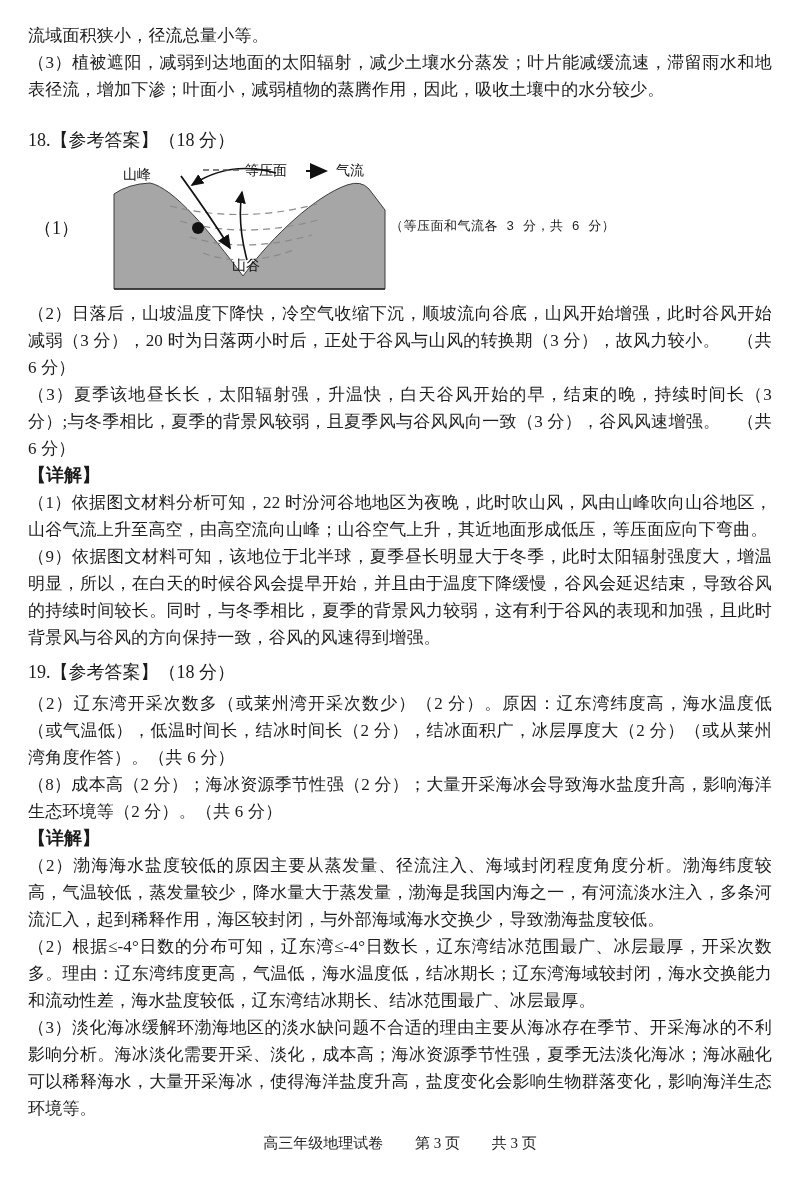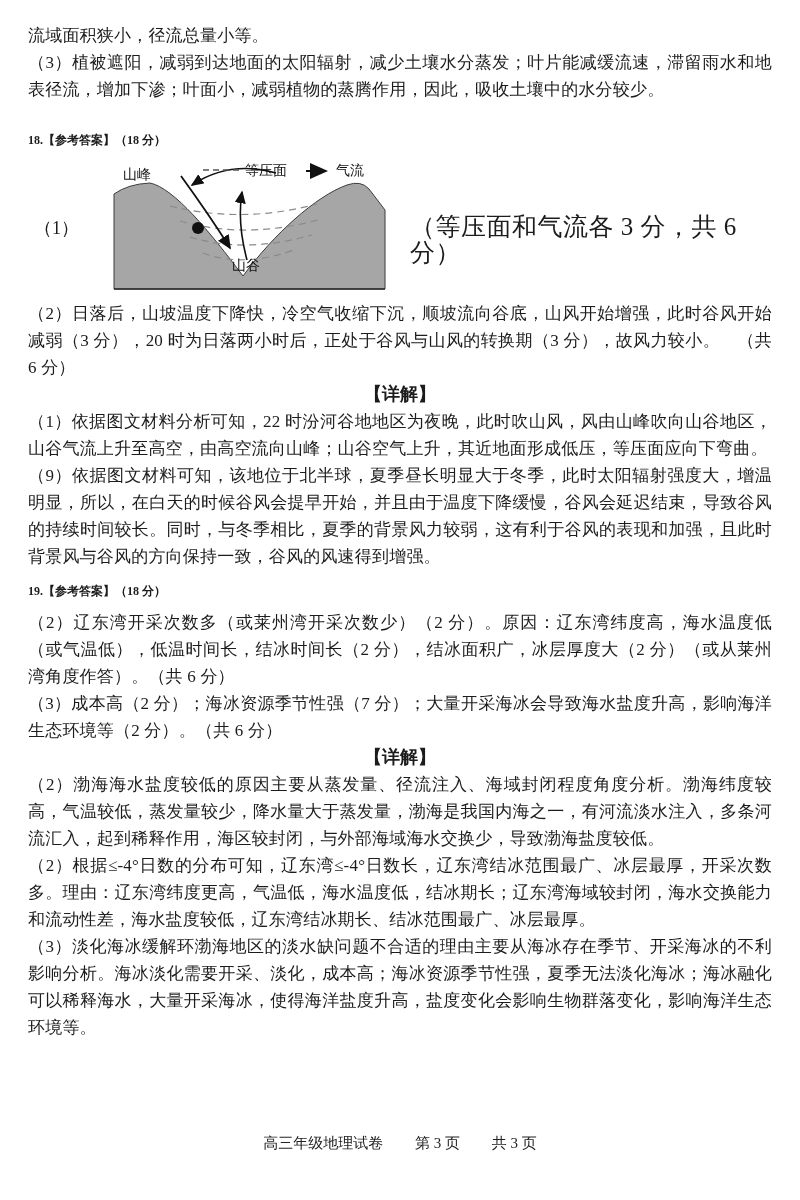--- a/index.html
+++ b/index.html
@@ -19,47 +19,47 @@
   }
   p.body{
     margin:0;
     font-size:17px;
     line-height:27px;
     text-align:justify;
     letter-spacing:0.2px;
   }
   .q-heading{
     margin:24px 0 4px 0;
-    font-size:12px;
+    font-size:18px;
     line-height:27px;
-    font-weight:700;
+    font-weight:400;
   }
   .detail-heading{
     margin:0;
     font-size:18px;
     line-height:27px;
     font-weight:700;
-    text-align:center;
   }
   .figure-row{
     position:relative;
     height:134px;
     margin:2px 0 8px 0;
   }
   .fig-item-no{
     position:absolute;left:6px;top:58px;
     font-size:18px;line-height:24px;
   }
   .fig-svg{
     position:absolute;left:82px;top:0;
   }
   .fig-score{
-    position:absolute;left:382px;top:56px;
-    font-size:25px;line-height:26px;
+    position:absolute;left:362px;top:56px;
+    font-size:13px;line-height:26px;
     letter-spacing:0.5px;
+    font-family:Liberation Mono, monospace;
   }
   .footer{
     position:absolute;
     left:0;top:1134px;width:800px;
     text-align:center;
     font-size:15px;
     color:#222;
     font-family:Liberation Serif, serif;
   }
   .footer span{margin:0 14px;}
@@ -115,28 +115,29 @@
         <text x="226" y="17">气流</text>
 
         <text x="13" y="21">山峰</text>
         <text x="122" y="112">山谷</text>
       </svg>
 
       <div class="fig-score">（等压面和气流各 3 分，共 6 分）</div>
     </div>
 
     <p class="body">（2）日落后，山坡温度下降快，冷空气收缩下沉，顺坡流向谷底，山风开始增强，此时谷风开始减弱（3 分），20 时为日落两小时后，正处于谷风与山风的转换期（3 分），故风力较小。　（共 6 分）</p>
+    <p class="body">（3）夏季该地昼长长，太阳辐射强，升温快，白天谷风开始的早，结束的晚，持续时间长（3 分）;与冬季相比，夏季的背景风较弱，且夏季风与谷风风向一致（3 分），谷风风速增强。　（共 6 分）</p>
 
     <p class="detail-heading">【详解】</p>
     <p class="body">（1）依据图文材料分析可知，22 时汾河谷地地区为夜晚，此时吹山风，风由山峰吹向山谷地区，山谷气流上升至高空，由高空流向山峰；山谷空气上升，其近地面形成低压，等压面应向下弯曲。</p>
     <p class="body">（9）依据图文材料可知，该地位于北半球，夏季昼长明显大于冬季，此时太阳辐射强度大，增温明显，所以，在白天的时候谷风会提早开始，并且由于温度下降缓慢，谷风会延迟结束，导致谷风的持续时间较长。同时，与冬季相比，夏季的背景风力较弱，这有利于谷风的表现和加强，且此时背景风与谷风的方向保持一致，谷风的风速得到增强。</p>
 
     <p class="q-heading" style="margin-top:8px">19.【参考答案】（18 分）</p>
     <p class="body">（2）辽东湾开采次数多（或莱州湾开采次数少）（2 分）。原因：辽东湾纬度高，海水温度低（或气温低），低温时间长，结冰时间长（2 分），结冰面积广，冰层厚度大（2 分）（或从莱州湾角度作答）。（共 6 分）</p>
-    <p class="body">（3）成本高（2 分）；海冰资源季节性强（7 分）；大量开采海冰会导致海水盐度升高，影响海洋生态环境等（2 分）。（共 6 分）</p>
+    <p class="body">（8）成本高（2 分）；海冰资源季节性强（2 分）；大量开采海冰会导致海水盐度升高，影响海洋生态环境等（2 分）。（共 6 分）</p>
 
     <p class="detail-heading">【详解】</p>
     <p class="body">（2）渤海海水盐度较低的原因主要从蒸发量、径流注入、海域封闭程度角度分析。渤海纬度较高，气温较低，蒸发量较少，降水量大于蒸发量，渤海是我国内海之一，有河流淡水注入，多条河流汇入，起到稀释作用，海区较封闭，与外部海域海水交换少，导致渤海盐度较低。</p>
     <p class="body">（2）根据≤-4°日数的分布可知，辽东湾≤-4°日数长，辽东湾结冰范围最广、冰层最厚，开采次数多。理由：辽东湾纬度更高，气温低，海水温度低，结冰期长；辽东湾海域较封闭，海水交换能力和流动性差，海水盐度较低，辽东湾结冰期长、结冰范围最广、冰层最厚。</p>
     <p class="body">（3）淡化海冰缓解环渤海地区的淡水缺问题不合适的理由主要从海冰存在季节、开采海冰的不利影响分析。海冰淡化需要开采、淡化，成本高；海冰资源季节性强，夏季无法淡化海冰；海冰融化可以稀释海水，大量开采海冰，使得海洋盐度升高，盐度变化会影响生物群落变化，影响海洋生态环境等。</p>
 
   </div>
 
   <div class="footer">
     <span>高三年级地理试卷</span>

